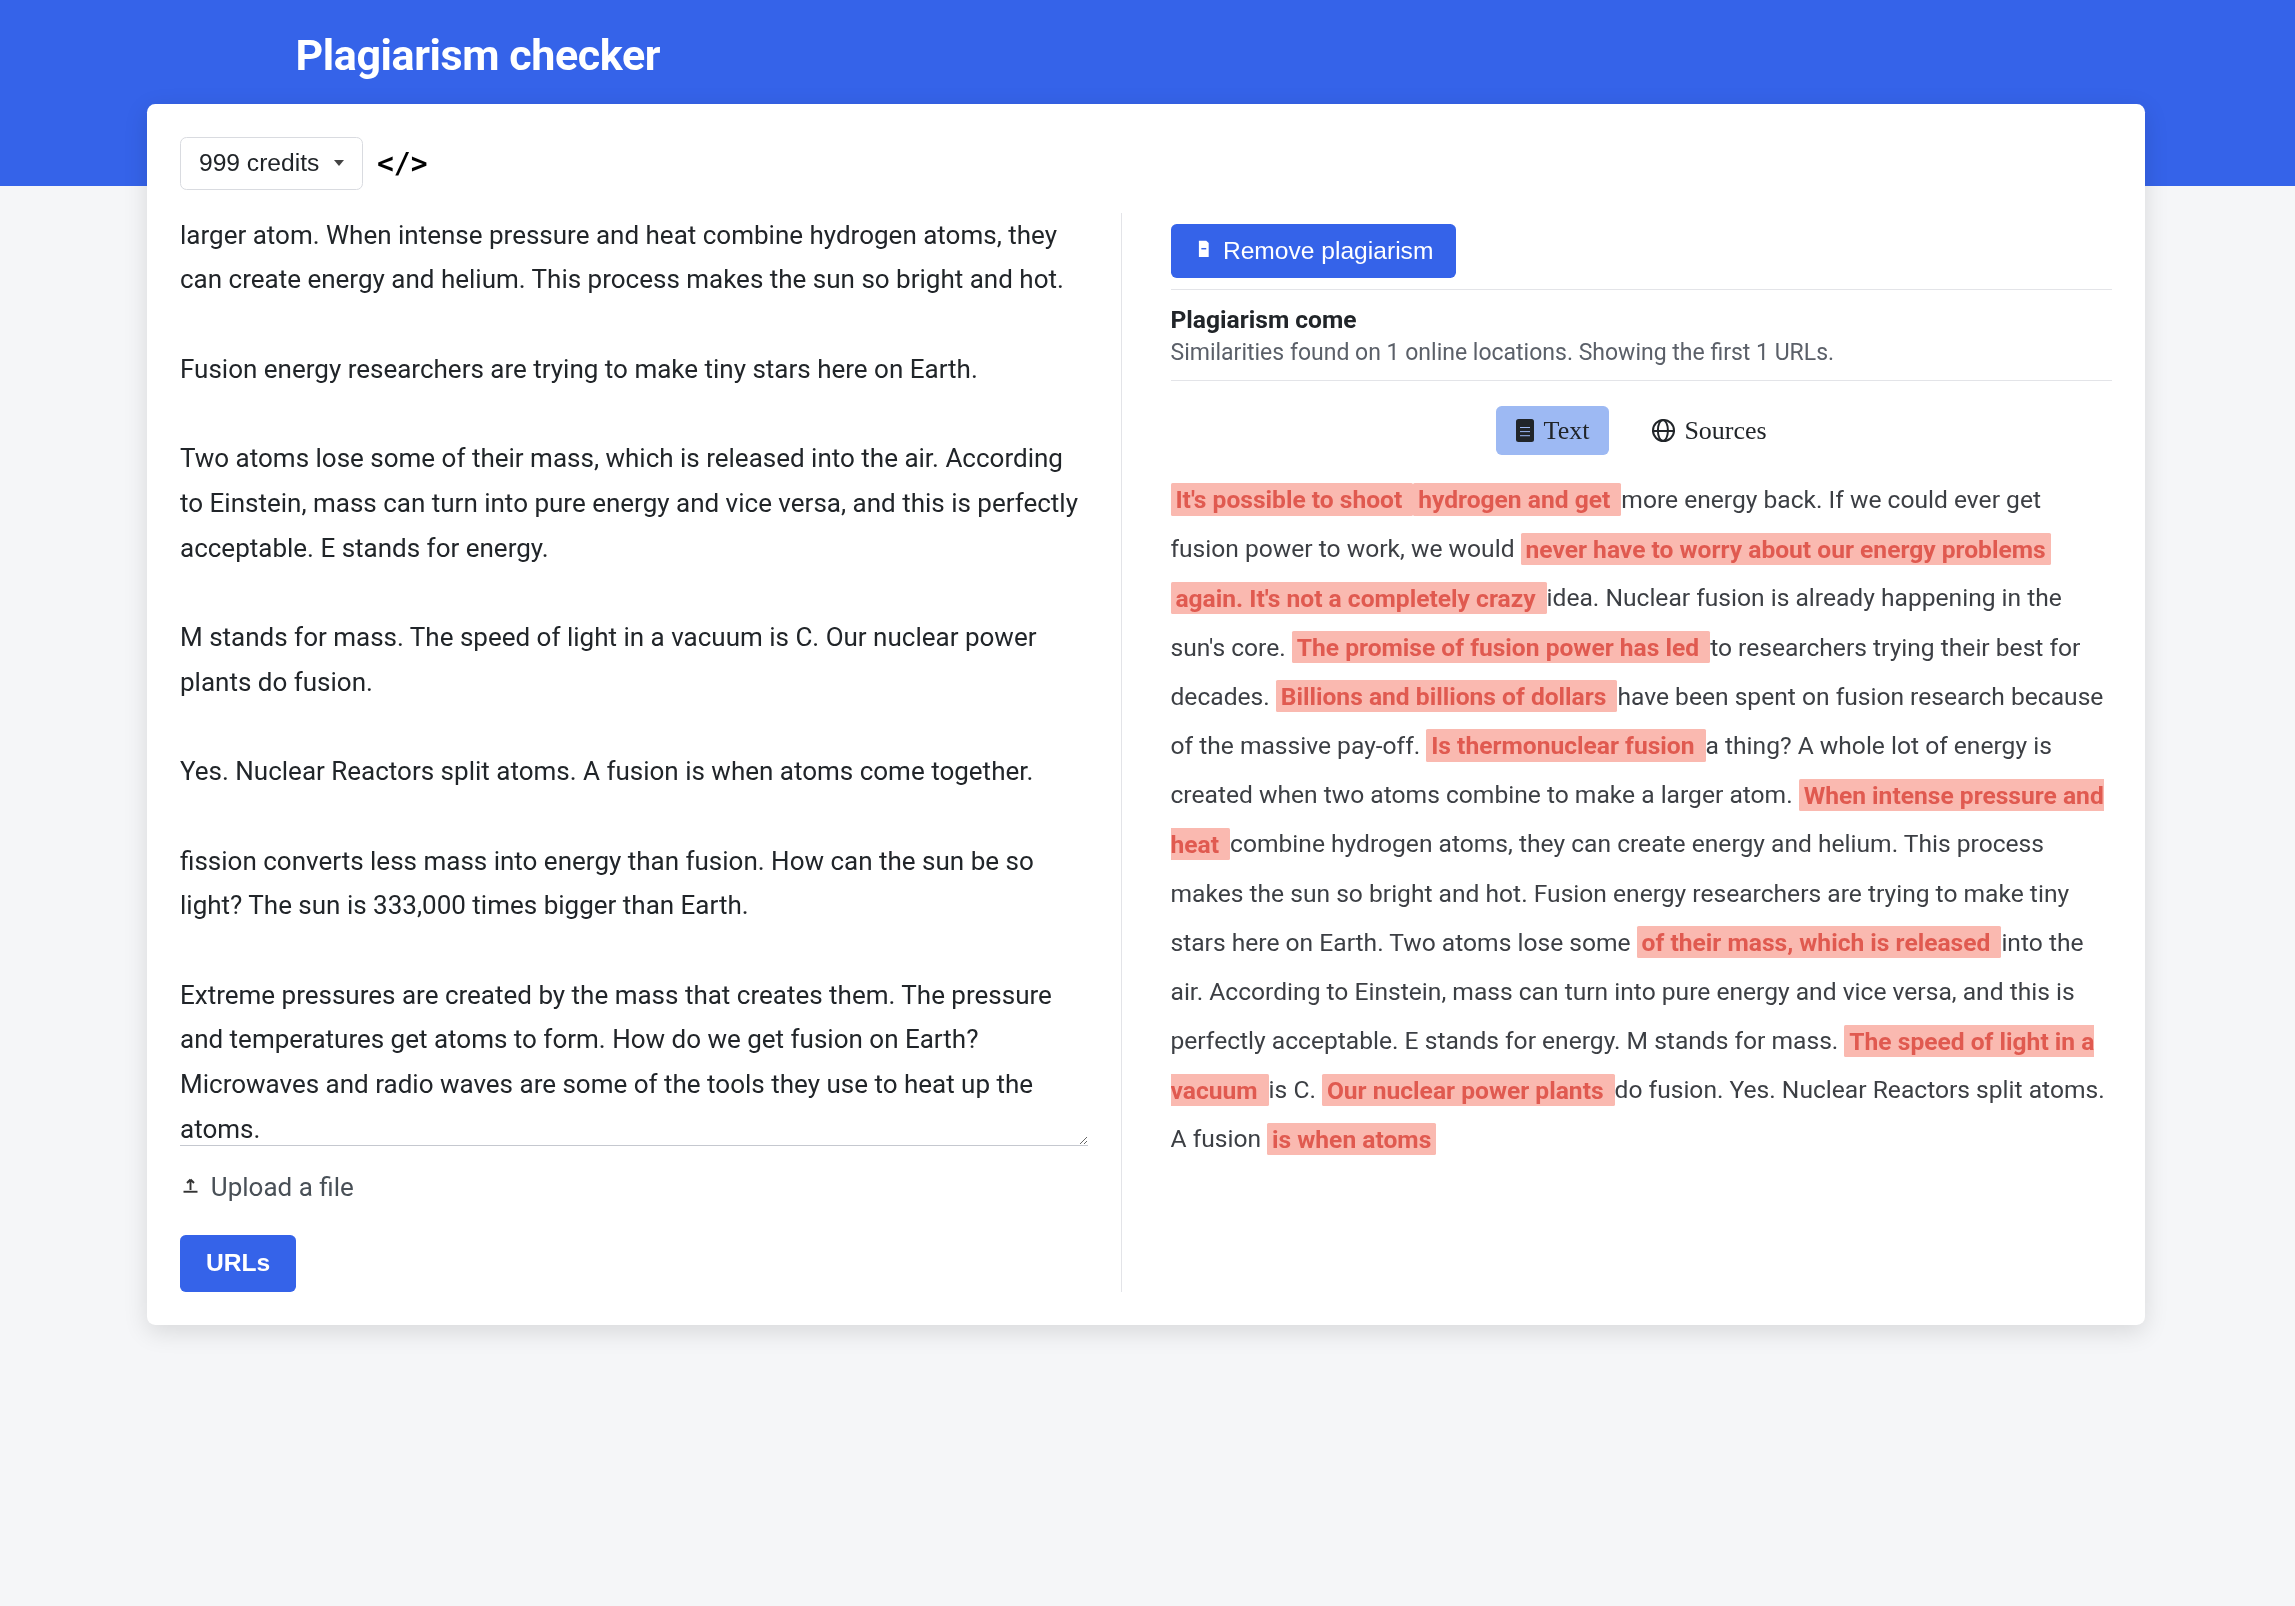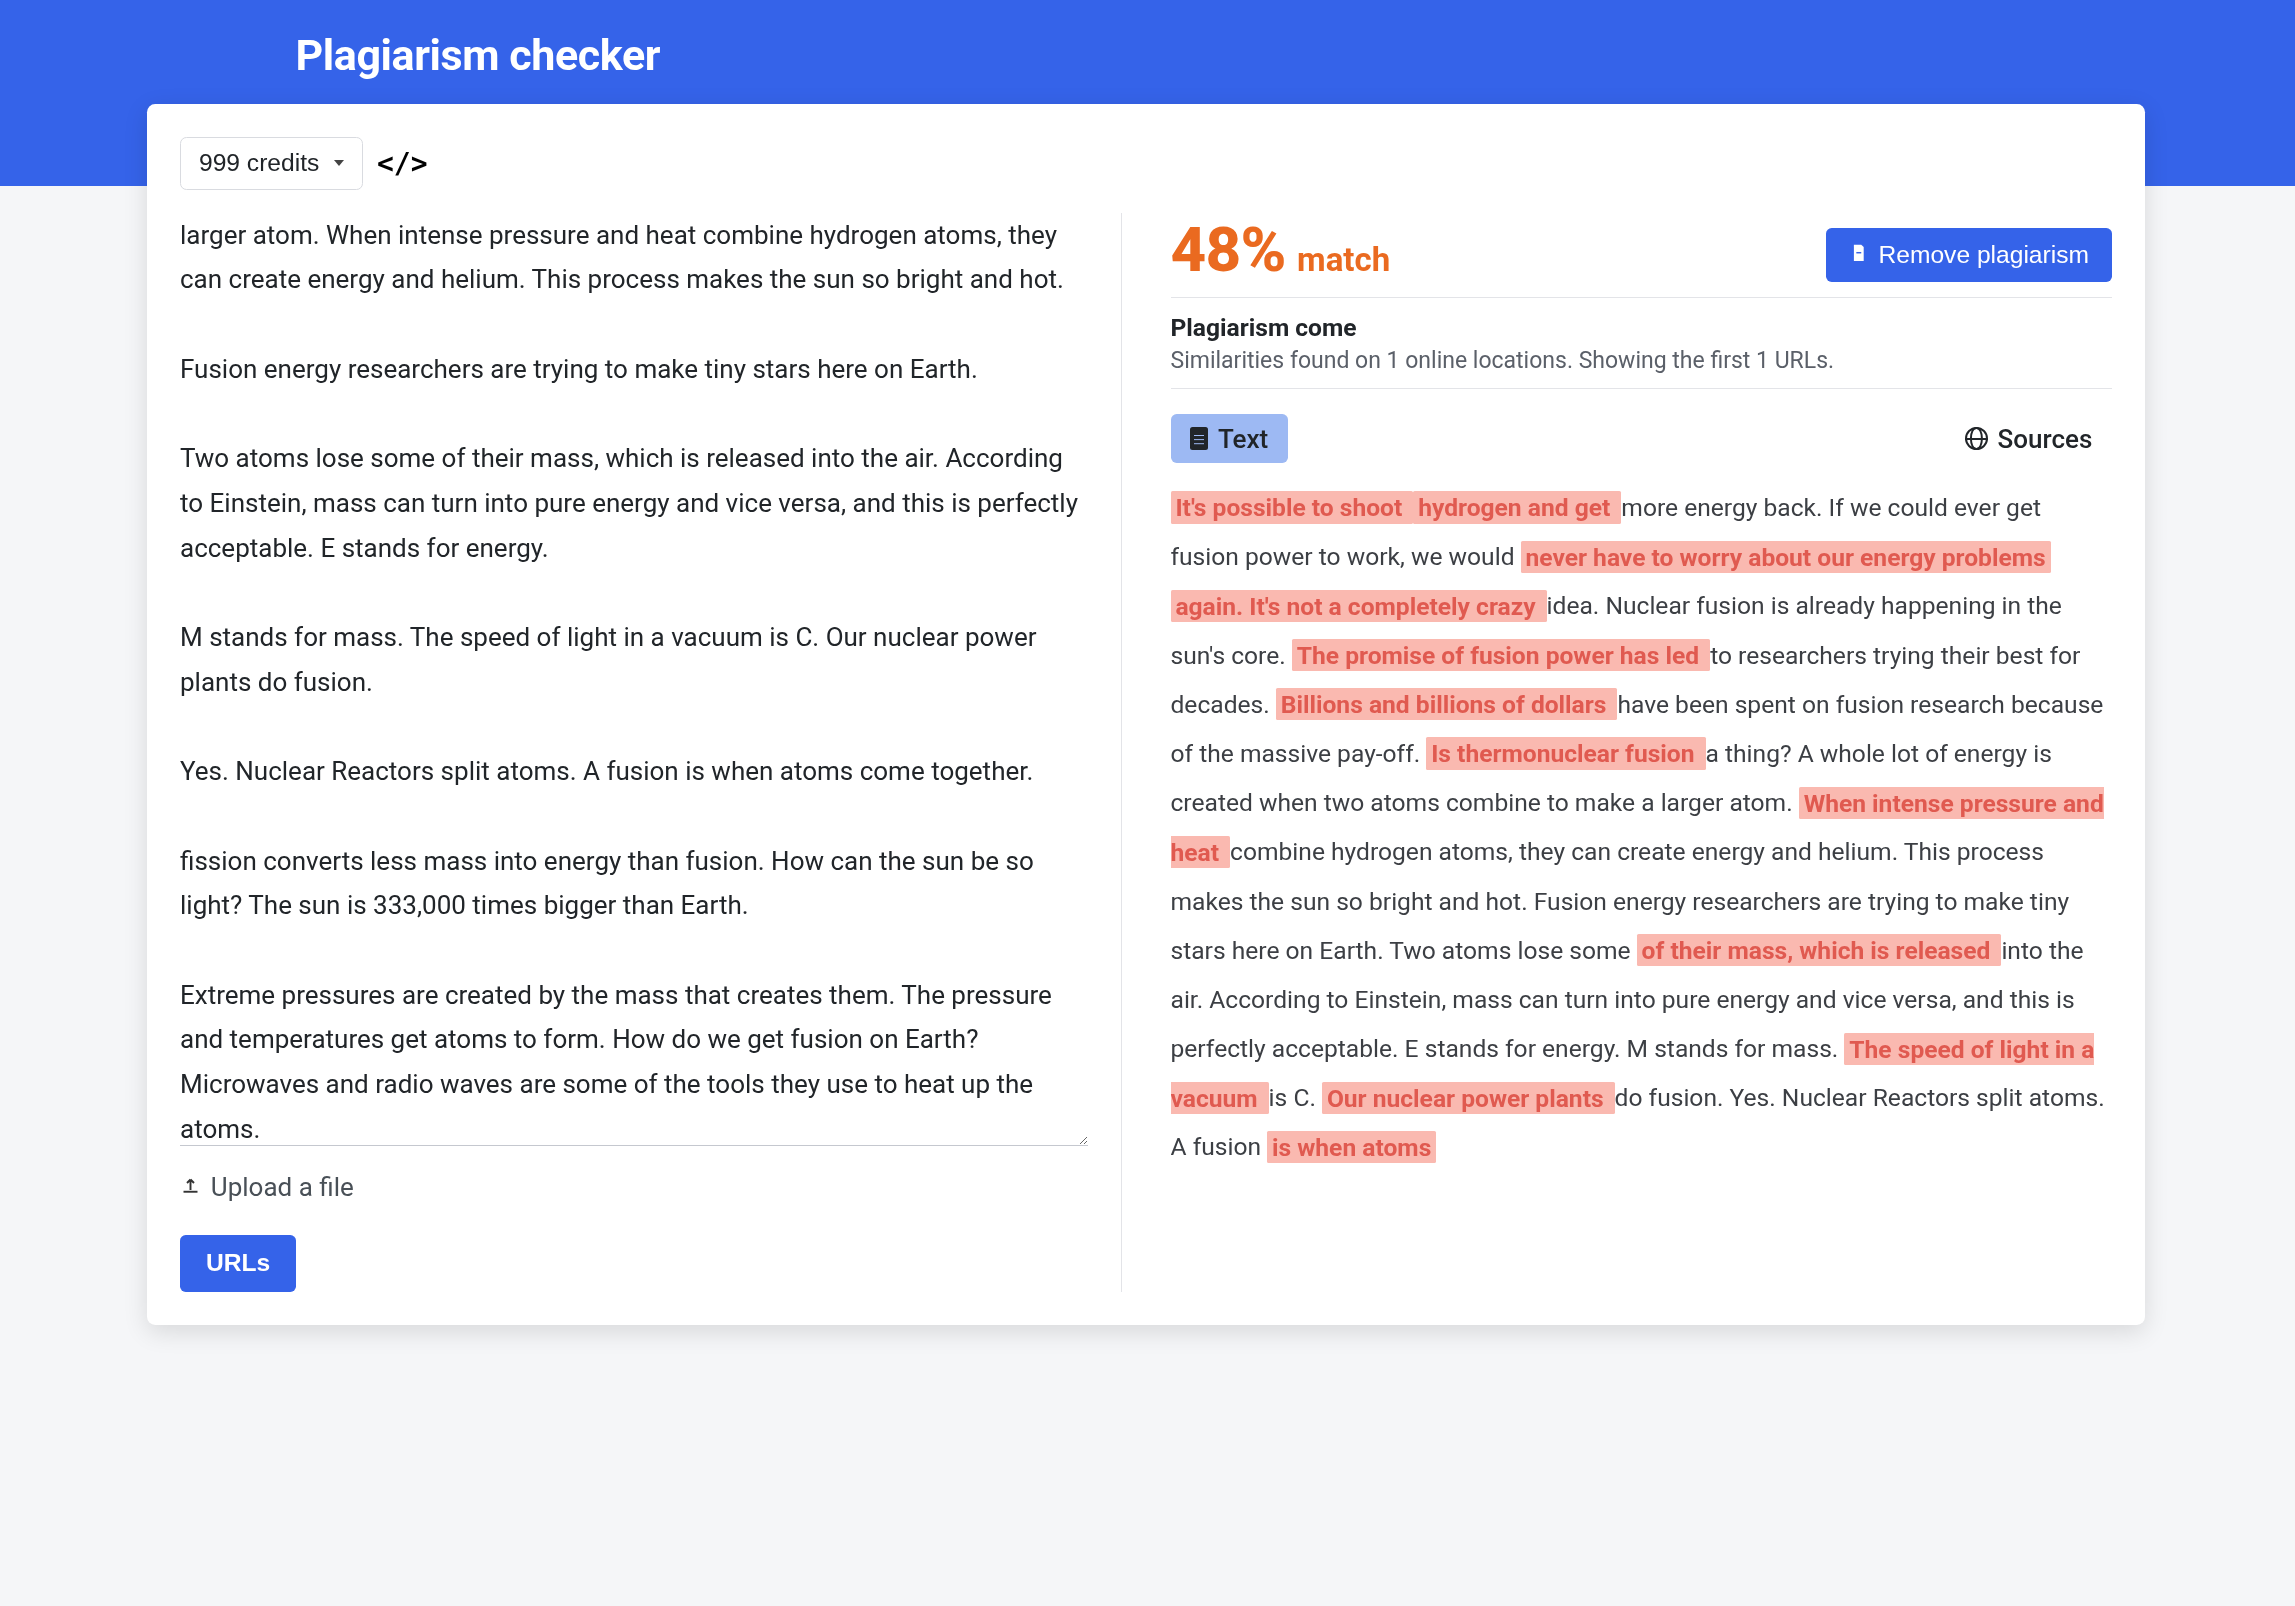--- a/index.html
+++ b/index.html
@@ -159,23 +159,24 @@
       font-weight: 700;
       color: #212529;
       margin-bottom: 4.9px;
     }
     .sub-desc {
       font-size: 23px;
       color: #5b6069;
     }
     .tabs {
       display: flex;
-      justify-content: space-between;
+      justify-content: center;
       gap: 23px;
       padding: 24.6px 0 19.6px 0;
+      font-family: Liberation Serif, serif;
     }
     .tab {
       display: inline-flex;
       align-items: center;
       gap: 9.8px;
       font-size: 26px;
       font-weight: 500;
       padding: 9.8px 19.6px;
       border-radius: 5.7px;
       cursor: pointer;
@@ -280,24 +281,20 @@
         </span>
         <span>Upload a file</span>
       </div>
 
       <button class="check-btn">URLs</button>
     </div>
 
     <div class="right-col">
 
       <div class="result-header">
-        <div class="match-wrap">
-          <span class="match-pct">48%</span>
-          <span class="match-label">match</span>
-        </div>
         <button class="remove-btn">
           <span>
             <svg viewBox="0 0 24 24" width="19.6" height="19.6" fill="#fff">
               <path d="M6 2h9l3 3v17H6V2z"></path>
               <rect x="9" y="11" width="6" height="1.8" fill="#3563E9"></rect>
             </svg>
           </span>
           <span>Remove plagiarism</span>
         </button>
       </div>

